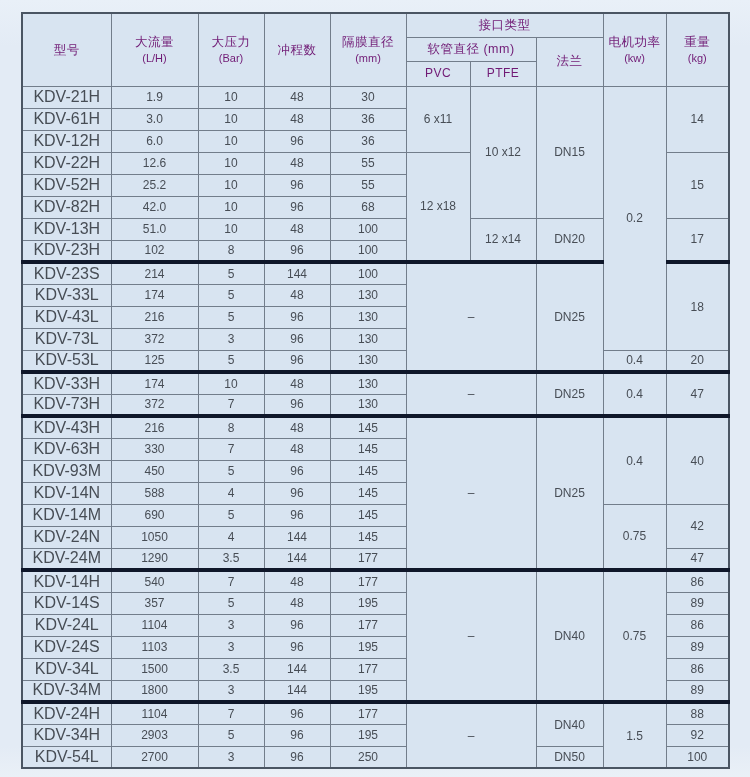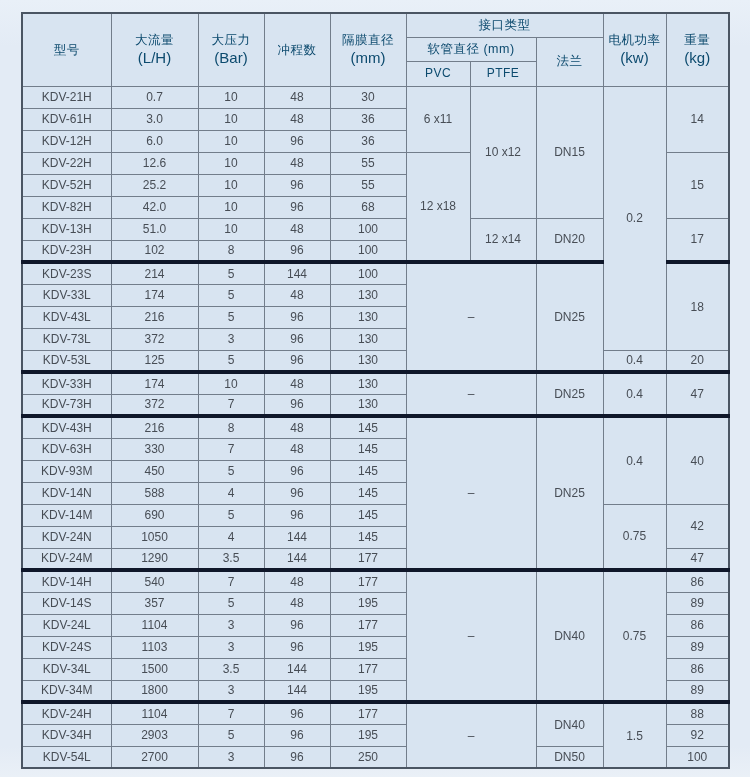--- a/index.html
+++ b/index.html
@@ -24,32 +24,32 @@
     border: 1px solid #727d8b;
     text-align: center;
     vertical-align: middle;
     color: #42484f;
     font-size: 12px;
     overflow: hidden;
     white-space: nowrap;
   }
   thead th {
     font-weight: normal;
-    color: #0c4a6e;
+    color: #701a75;
     font-size: 12.5px;
     line-height: 1.3;
     letter-spacing: 0.5px;
     height: 24px;
   }
   thead th .line { display: block; letter-spacing: 0.5px; }
-  thead th .unit { font-size: 15px; letter-spacing: 0; }
+  thead th .unit { font-size: 11px; letter-spacing: 0; }
   thead tr.hrow-2 th { height: 24px; }
   thead tr.hrow-3 th { height: 25px; font-size: 12px; letter-spacing: 0; margin-top: 40px; }
   tbody td { height: 22px; color: #474d55; }
-  tbody td.model { font-size: 12px; }
+  tbody td.model { font-size: 16px; }
   tbody tr.group-start td { border-top: 4px solid #0f172a; }
 </style>
 </head>
 <body>
 
 <div class="page">
   <table class="spec">
     <colgroup>
       <col style="width:89px">
         <col style="width:87px">
@@ -107,21 +107,21 @@
           <span class="line">PVC</span>
         </th>
         <th>
           <span class="line">PTFE</span>
         </th>
       </tr>
     </thead>
     <tbody id="spec-body">
         <tr>
           <td class="model">KDV-21H</td>
-          <td>0.7</td>
+          <td>1.9</td>
           <td>10</td>
           <td>48</td>
           <td>30</td>
           <td rowspan="3">6 x11</td>
           <td rowspan="6">10 x12</td>
           <td rowspan="6">DN15</td>
           <td rowspan="12">0.2</td>
           <td rowspan="3">14</td>
         </tr>
         <tr>

